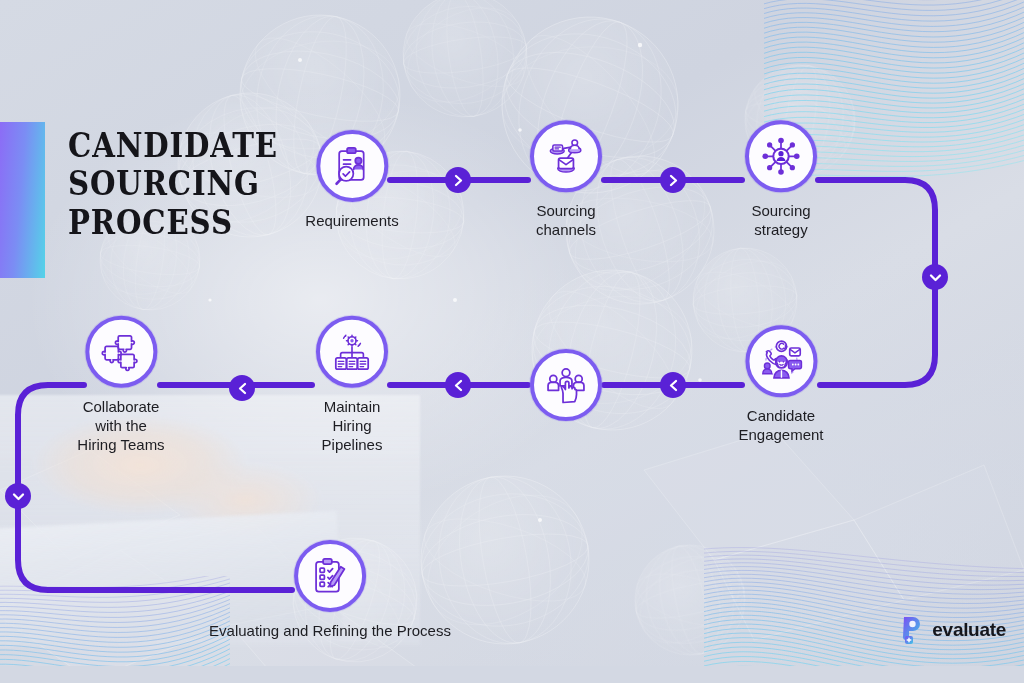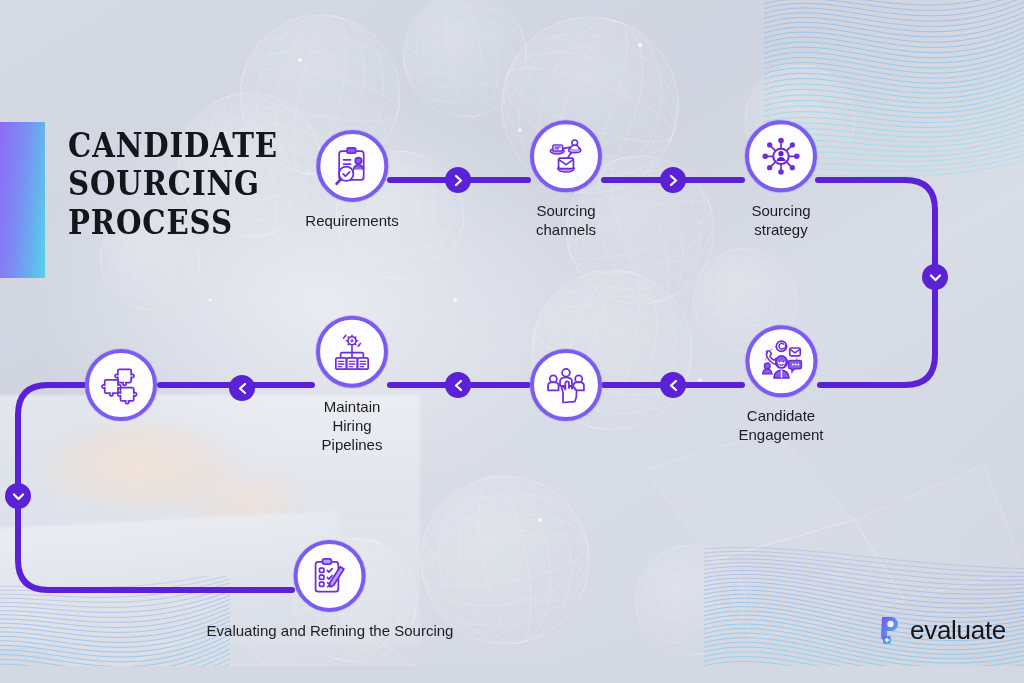--- a/index.html
+++ b/index.html
@@ -68,21 +68,21 @@
 
   
   .puck{position:absolute;width:26px;height:26px;border-radius:50%;
     background:#5a21d6;transform:translate(-50%,-50%);
     display:flex;align-items:center;justify-content:center;}
   .puck svg{display:block;}
 
   
   #logo{position:absolute;right:18px;bottom:20px;display:flex;align-items:center;gap:7px;}
   #logo .mark{width:30px;height:32px;}
-  #logo .wordmark{font-size:26px;font-weight:400;color:#15161c;letter-spacing:-.3px;}
+  #logo .wordmark{font-size:19px;font-weight:700;color:#15161c;letter-spacing:-.3px;}
 </style>
 </head>
 <body>
 
 <div id="stage">
 
   <div class="bg-layer">
 
     <svg class="poly" style="left:0;top:430px;width:470px;height:253px" viewBox="0 0 470 253">
       <g fill="none" stroke="rgba(255,255,255,.45)" stroke-width="1">
@@ -521,20 +521,23 @@
   <div class="node" style="left:121px;top:385px">
     <div class="circle">
       <svg width="42" height="42" viewBox="0 0 48 48">
         <g fill="none" stroke="#6d2fd8" stroke-width="2" stroke-linejoin="round" stroke-linecap="round">
           <path d="M26 6h8a1.6 1.6 0 0 1 1.6 1.6v4.6c1.2-.9 3.2-.5 3.2 1.4s-2 2.3-3.2 1.4v4.6A1.6 1.6 0 0 1 34 21.2h-4.6c.9 1.2.5 3.2-1.4 3.2s-2.3-2-1.4-3.2H22a1.6 1.6 0 0 1-1.6-1.6v-4.5c-1.2.9-3.2.5-3.2-1.4s2-2.3 3.2-1.4V7.6A1.6 1.6 0 0 1 22 6z"></path>
           <path d="M11 18h8a1.6 1.6 0 0 1 1.6 1.6v4.6c1.2-.9 3.2-.5 3.2 1.4s-2 2.3-3.2 1.4v4.6A1.6 1.6 0 0 1 19 33.2h-4.6c.9 1.2.5 3.2-1.4 3.2s-2.3-2-1.4-3.2H7a1.6 1.6 0 0 1-1.6-1.6v-4.5c-1.2.9-3.2.5-3.2-1.4s2-2.3 3.2-1.4v-4.7A1.6 1.6 0 0 1 7 18z"></path>
           <path d="M29 27h8a1.6 1.6 0 0 1 1.6 1.6v4.6c1.2-.9 3.2-.5 3.2 1.4s-2 2.3-3.2 1.4v4.6A1.6 1.6 0 0 1 37 42.2h-4.6c.9 1.2.5 3.2-1.4 3.2s-2.3-2-1.4-3.2H25a1.6 1.6 0 0 1-1.6-1.6v-4.5c-1.2.9-3.2.5-3.2-1.4s2-2.3 3.2-1.4v-4.7A1.6 1.6 0 0 1 25 27z"></path>
         </g>
       </svg>
     </div>
+    <div class="label">Collaborate
+with the
+Hiring Teams</div>
   </div>
 
   <div class="node wide" style="left:330px;top:590px">
     <div class="circle">
       <svg width="42" height="42" viewBox="0 0 48 48">
         <g fill="none" stroke="#6d2fd8" stroke-width="2" stroke-linejoin="round" stroke-linecap="round">
           <rect x="8" y="8" width="26" height="34" rx="3" fill="#fff"></rect>
           <rect x="16" y="4.5" width="10" height="6" rx="2" fill="#b79bf7"></rect>
           <rect x="12.5" y="15" width="5" height="5" rx="1"></rect>
           <rect x="12.5" y="23" width="5" height="5" rx="1"></rect>
@@ -542,21 +545,21 @@
           <path d="M21.5 17.8l1.8 1.8 3.6-3.9"></path>
           <path d="M21.5 25.8l1.8 1.8 3.6-3.9"></path>
           <path d="M21.8 31.8l4.6 4.6M26.4 31.8l-4.6 4.6"></path>
         </g>
         <g fill="#b79bf7" stroke="#6d2fd8" stroke-width="2" stroke-linejoin="round">
           <path d="M36.2 13.5l4.2 2.6-11.6 18.6-4.8 1.6 0.6-5z"></path>
         </g>
       </svg>
     </div>
     <div class="label">Evaluating and Refining
-the Sourcing</div>
+the Process</div>
   </div>
 
   <div id="logo">
     <svg class="mark" viewBox="0 0 30 32">
       <defs>
         <linearGradient id="lg" x1="0" y1="0" x2="1" y2="1">
           <stop offset="0%" stop-color="#7b4df3"></stop>
             <stop offset="100%" stop-color="#3ec8e6"></stop>
         </linearGradient>
       </defs>

